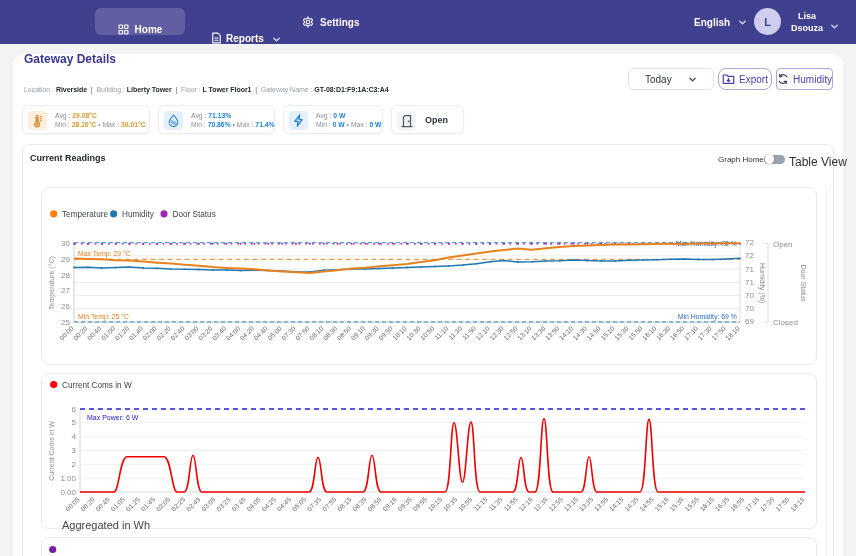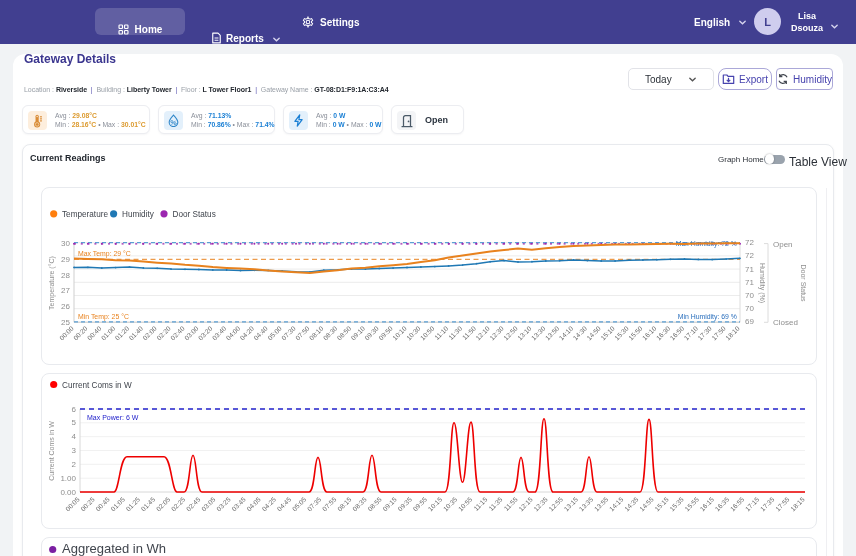--- a/index.html
+++ b/index.html
@@ -135,21 +135,21 @@
 <div style="position:absolute;left:789px;top:154.5px;font-size:12px;color:#2c3138">Table View</div>
 
 <div style="position:absolute;left:826px;top:188px;width:1px;height:368px;background:#efeff2"></div>
 
 <div style="position:absolute;left:41px;top:187px;width:776px;height:178px;background:#fff;border:1px solid #e8eaee;border-radius:8px"></div>
 <div style="position:absolute;left:41px;top:373px;width:776px;height:156px;background:#fff;border:1px solid #e8eaee;border-radius:8px"></div>
 <div style="position:absolute;left:41px;top:537px;width:776px;height:60px;background:#fff;border:1px solid #e8eaee;border-radius:8px"></div>
 <svg width="18" height="18" style="position:absolute;left:48px;top:543px">
     <circle cx="4.7" cy="6.5" r="3.6" fill="#7b1fa2"></circle>
   </svg>
-<div style="position:absolute;left:62px;top:541px;font-size:13px;color:#40454d">Aggregated in Wh</div>
+<div style="position:absolute;left:62px;top:519px;font-size:11px;color:#40454d">Aggregated in Wh</div>
 
 <svg width="779" height="178" style="position:absolute;left:41px;top:187px" font-family="Liberation Sans, sans-serif">
 <circle cx="12.7" cy="26.8" r="3.6" fill="#ff7f0e"></circle>
 <text x="21" y="29.8" font-size="8.2" fill="#40454d">Temperature</text>
 <circle cx="72.6" cy="26.8" r="3.6" fill="#1f78b4"></circle>
 <text x="81" y="29.8" font-size="8.2" fill="#40454d">Humidity</text>
 <circle cx="123" cy="26.8" r="3.6" fill="#9c27b0"></circle>
 <text x="131.5" y="29.8" font-size="8.2" fill="#40454d">Door Status</text>
 <line x1="33" y1="55.7" x2="699" y2="55.7" stroke="#ececec" stroke-width="1"></line>
     <line x1="33" y1="68.9" x2="699" y2="68.9" stroke="#ececec" stroke-width="1"></line>

